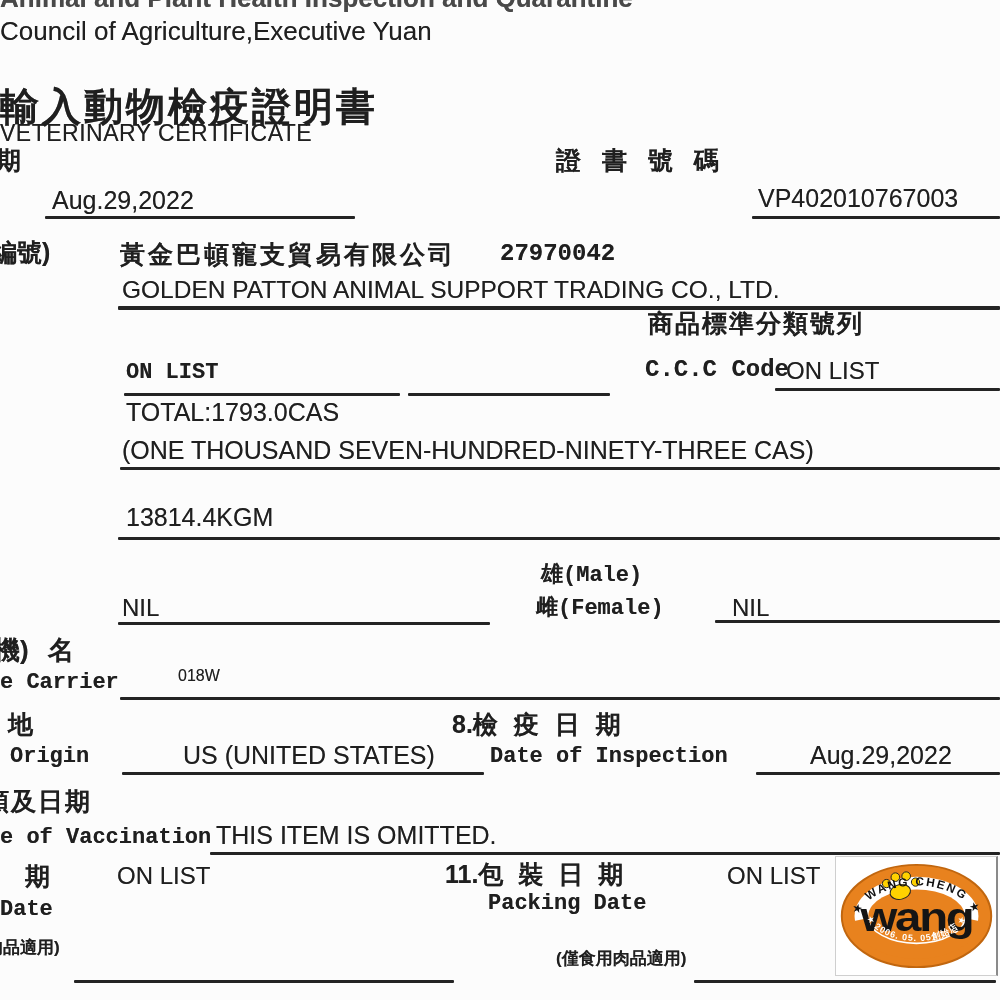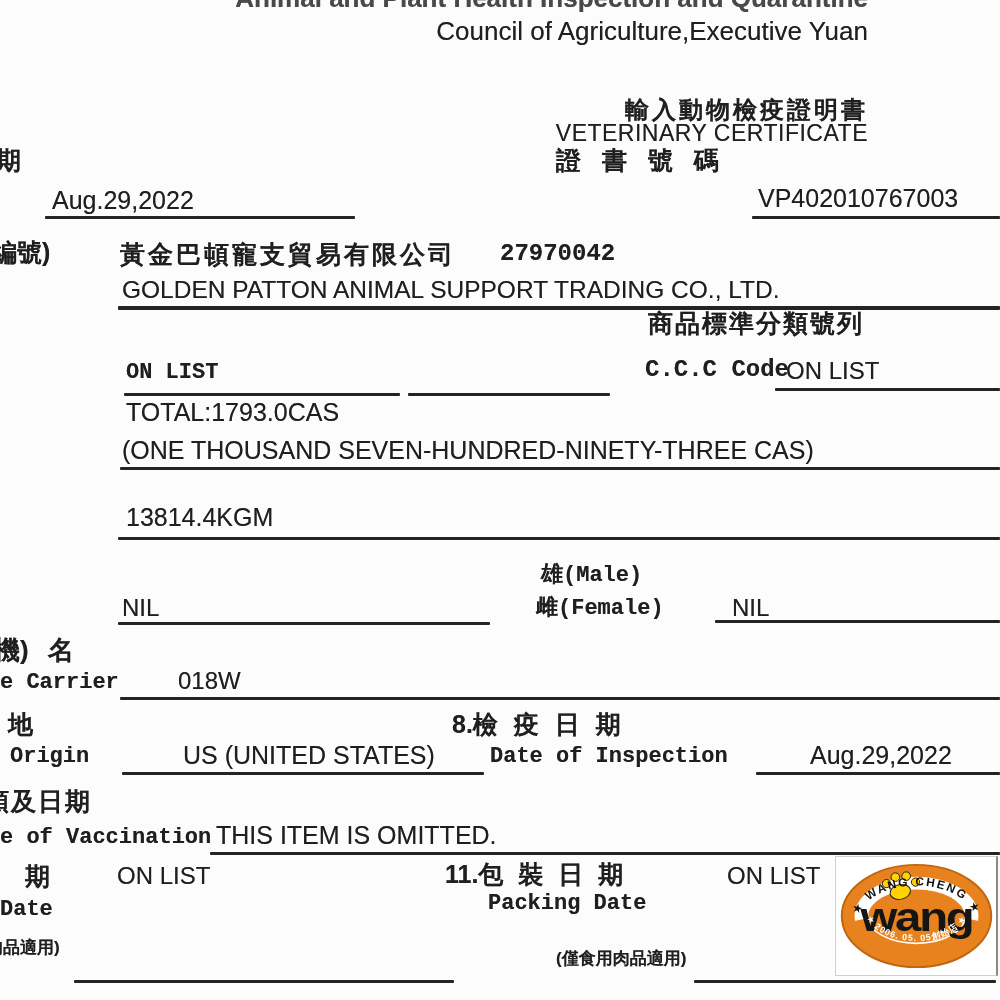--- a/index.html
+++ b/index.html
@@ -6,37 +6,37 @@
   .page {
     position:relative; width:1000px; height:1000px;
     background:#fcfcfc; overflow:hidden;
     color:#1f1f1f;
   }
   .t { position:absolute; white-space:nowrap; line-height:1.15;
        text-shadow:0 0 .5px rgba(30,30,30,.55); }
   .sans { font-family:"Liberation Sans","DejaVu Sans",sans-serif; }
   .mono { font-family:"Liberation Mono","DejaVu Sans Mono",monospace; font-weight:700; }
   .cjk  { font-family:"Liberation Sans","DejaVu Sans",sans-serif; font-weight:700; }
-  .center { left:0; width:868px; text-align:right; }
+  .center { left:0; width:868px; text-align:left; }
   .ul { position:absolute; height:3px; background:#242424; border-radius:1px; }
   .faded { color:#3a3a3a; opacity:.92; }
   .logo-card {
     position:absolute; left:835px; top:856px; width:163px; height:120px;
     background:#ffffff; border:1px solid #cfcfcf; border-right:2px solid #8a8a8a;
     box-sizing:border-box; display:flex; align-items:center; justify-content:center;
   }
 </style>
 </head>
 <body>
 
 <div class="page">
 
   <div class="t sans center faded" style="top:-16px; font-size:26px; font-weight:700;">Animal and Plant Health Inspection and Quarantine</div>
   <div class="t sans center" style="top:17px; font-size:26px;">Council of Agriculture,Executive Yuan</div>
-  <div class="t cjk center" style="top:96px; font-size:24px; letter-spacing:3px;">輸入動物檢疫證明書</div>
+  <div class="t cjk center" style="top:85px; font-size:39px; letter-spacing:3px;">輸入動物檢疫證明書</div>
   <div class="t sans center" style="top:120px; font-size:23px; letter-spacing:.5px;">VETERINARY CERTIFICATE</div>
 
   <div class="t cjk" style="left:-4px; top:146px; font-size:25px;">期</div>
   <div class="t cjk" style="left:556px; top:146px; font-size:25px; word-spacing:14px;">證 書 號 碼</div>
 
   <div class="t sans" style="left:52px; top:186px; font-size:25px;">Aug.29,2022</div>
   <div class="ul" style="left:45px; top:216px; width:310px;"></div>
   <div class="t sans" style="left:758px; top:184px; font-size:25px;">VP402010767003</div>
   <div class="ul" style="left:752px; top:216px; width:248px;"></div>
 
@@ -64,21 +64,21 @@
 
   <div class="t mono" style="left:541px; top:563px; font-size:22px;">雄(Male)</div>
   <div class="t sans" style="left:122px; top:594px; font-size:24px;">NIL</div>
   <div class="t mono" style="left:536px; top:596px; font-size:22px;text-align:center;">雌(Female)</div>
   <div class="t sans" style="left:732px; top:594px; font-size:24px;">NIL</div>
   <div class="ul" style="left:118px; top:622px; width:372px;"></div>
   <div class="ul" style="left:715px; top:620px; width:285px;"></div>
 
   <div class="t cjk" style="left:-6px; top:636px; font-size:26px; word-spacing:12px;">機) 名</div>
   <div class="t mono" style="left:0px; top:670px; font-size:22px;">e Carrier</div>
-  <div class="t sans" style="left:178px; top:667px; font-size:24px;">018W</div>
+  <div class="t sans" style="left:178px; top:667px; font-size:16px;">018W</div>
   <div class="ul" style="left:120px; top:697px; width:880px;"></div>
 
   <div class="t cjk" style="left:8px; top:710px; font-size:25px;">地</div>
   <div class="t cjk" style="left:452px; top:710px; font-size:25px; word-spacing:9px;">8.檢 疫 日 期</div>
   <div class="t mono" style="left:10px; top:744px; font-size:22px;">Origin</div>
   <div class="t sans" style="left:183px; top:741px; font-size:25px;">US (UNITED STATES)</div>
   <div class="t mono" style="left:490px; top:744px; font-size:22px;">Date of Inspection</div>
   <div class="t sans" style="left:810px; top:741px; font-size:25px;">Aug.29,2022</div>
   <div class="ul" style="left:122px; top:772px; width:362px;"></div>
   <div class="ul" style="left:756px; top:772px; width:244px;"></div>

